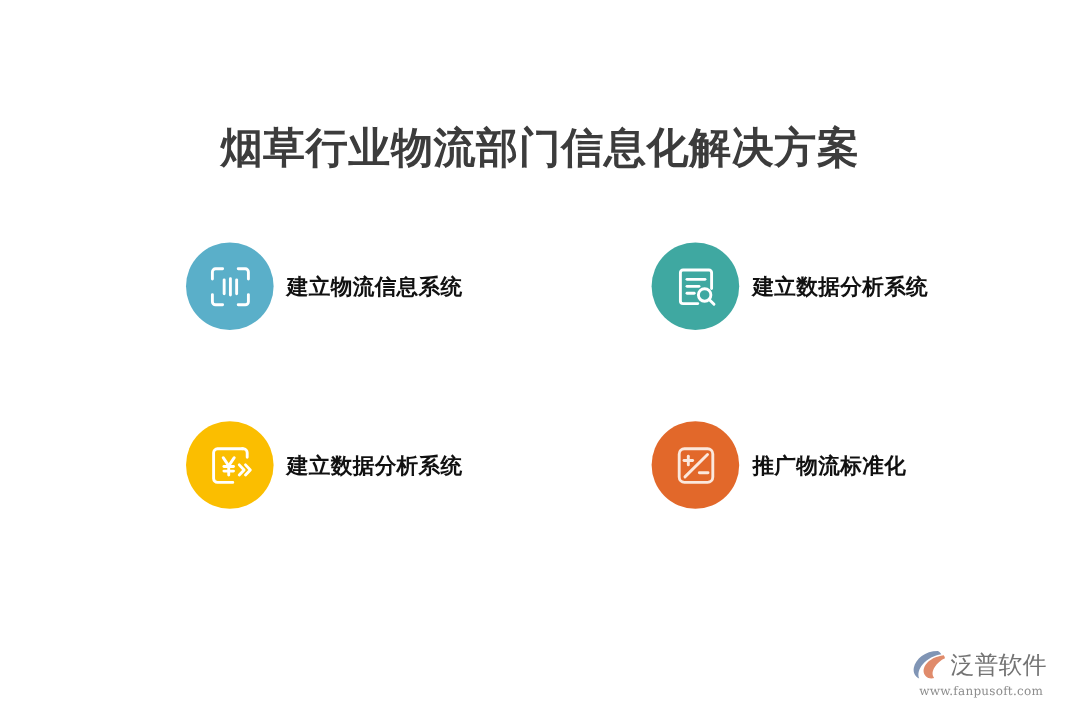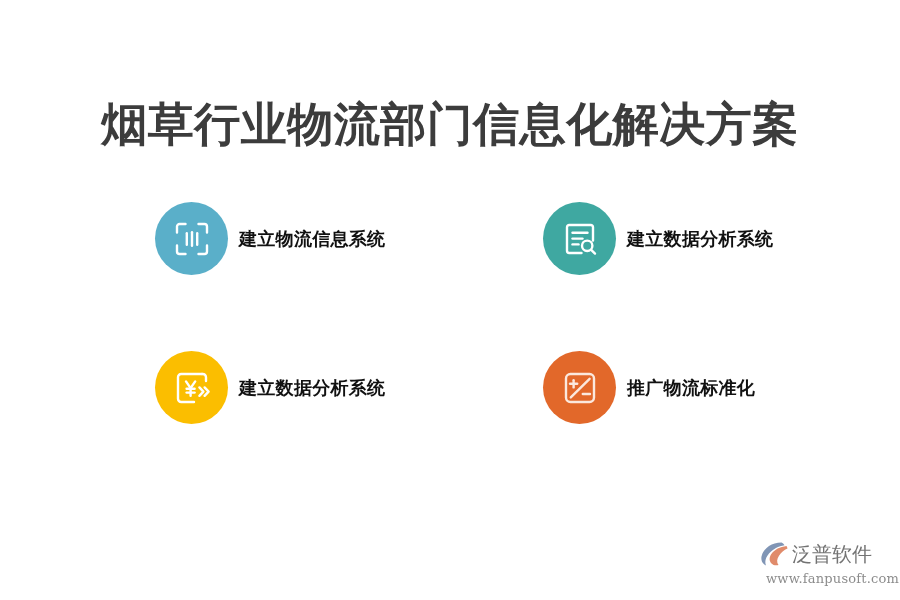--- a/index.html
+++ b/index.html
@@ -22,21 +22,21 @@
     box-sizing: border-box;
   }
 
   
   .title {
     position: absolute;
     left: 0;
     top: 100px;
     width: 900px;
     text-align: center;
-    font-size: 46px;
+    font-size: 35px;
     font-weight: bold;
     color: #3c3c3c;
     letter-spacing: 0.5px;
     line-height: 48px;
     white-space: nowrap;
   }
 
   
   .items {
     position: absolute;
@@ -98,21 +98,21 @@
     font-size: 20px;
     font-weight: normal;
     color: #737373;
     line-height: 28px;
     margin-left: 2px;
     letter-spacing: 0px;
     white-space: nowrap;
   }
   .logo-url {
     font-family: "DejaVu Serif", "Liberation Serif", serif;
-    font-size: 13px;
+    font-size: 10px;
     color: #8c8c8c;
     letter-spacing: 0.2px;
     margin-top: 1px;
     margin-left: 6px;
     white-space: nowrap;
   }
 </style>
 </head>
 <body>
 

